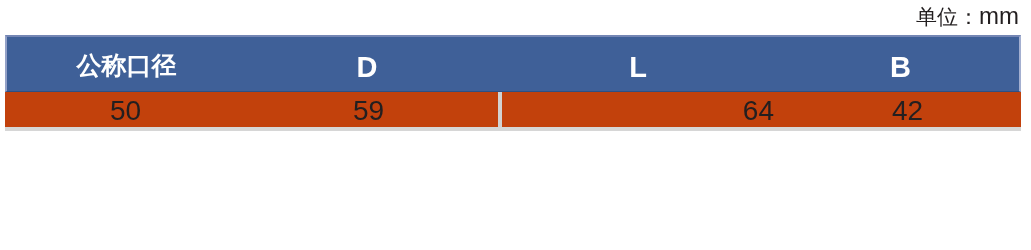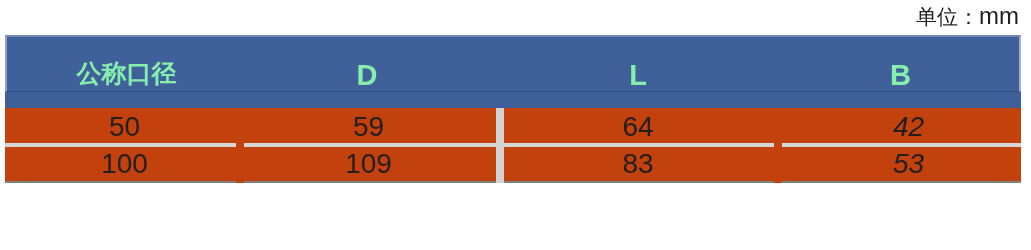--- a/index.html
+++ b/index.html
@@ -63,25 +63,25 @@
     table-layout: fixed;
   }
   .col-1 { width: 235px; }
   .col-2 { width: 260px; }
   .col-3 { width: 278px; }
   .col-4 { width: 243px; }
 
   .spec-table th {
     height: 57px;
     background: #3f6098;
-    color: #86efac;
+    color: #ffffff;
     font-size: 29px;
     font-weight: bold;
     text-align: center;
-    padding: 8px;
+    padding: 0;
     border: 0;
     vertical-align: middle;
     line-height: 1;
   }
   .spec-table th > span {
     position: relative;
     top: 4px;
     display: inline-block;
   }
   .spec-table th.cjk-head {
@@ -105,29 +105,30 @@
   }
   .spec-table tbody tr.light-sep td {
     height: 32px;
     padding-top: 3px;
     border-bottom: 4px solid #d6d6d6;
   }
   .spec-table tbody tr.dark-sep td {
     border-bottom: 2px solid #808080;
   }
   .spec-table tbody td + td {
-    border-left: 8px solid #c2410c;
+    border-left: 4px solid #c2410c;
   }
   .spec-table tbody td.c3 {
     border-left-color: #d2d2d2;
+    text-align: right;
   }
   .spec-table td.c1 { padding-left: 8px; }
   .spec-table td.c2 { padding-right: 3px; }
   .spec-table td.c3 { padding-right: 2px; }
-  .spec-table td.c4 { padding-left: 14px; font-style: italic; }
+  .spec-table td.c4 { padding-left: 14px; }
 </style>
 </head>
 <body>
 
 <div class="page">
 
   <div class="unit-note"><span>单位：</span><span class="unit-value">mm</span></div>
 
   <div class="header-highlight"></div>
 
@@ -146,22 +147,16 @@
         <th class="c4"><span>B</span></th>
       </tr>
     </thead>
     <tbody>
       <tr class="light-sep">
         <td class="c1">50</td>
         <td class="c2">59</td>
         <td class="c3">64</td>
         <td class="c4">42</td>
       </tr>
-      <tr class="dark-sep">
-        <td class="c1">100</td>
-        <td class="c2">109</td>
-        <td class="c3">83</td>
-        <td class="c4">53</td>
-      </tr>
     </tbody>
   </table>
 
 </div>
 
 </body></html>

